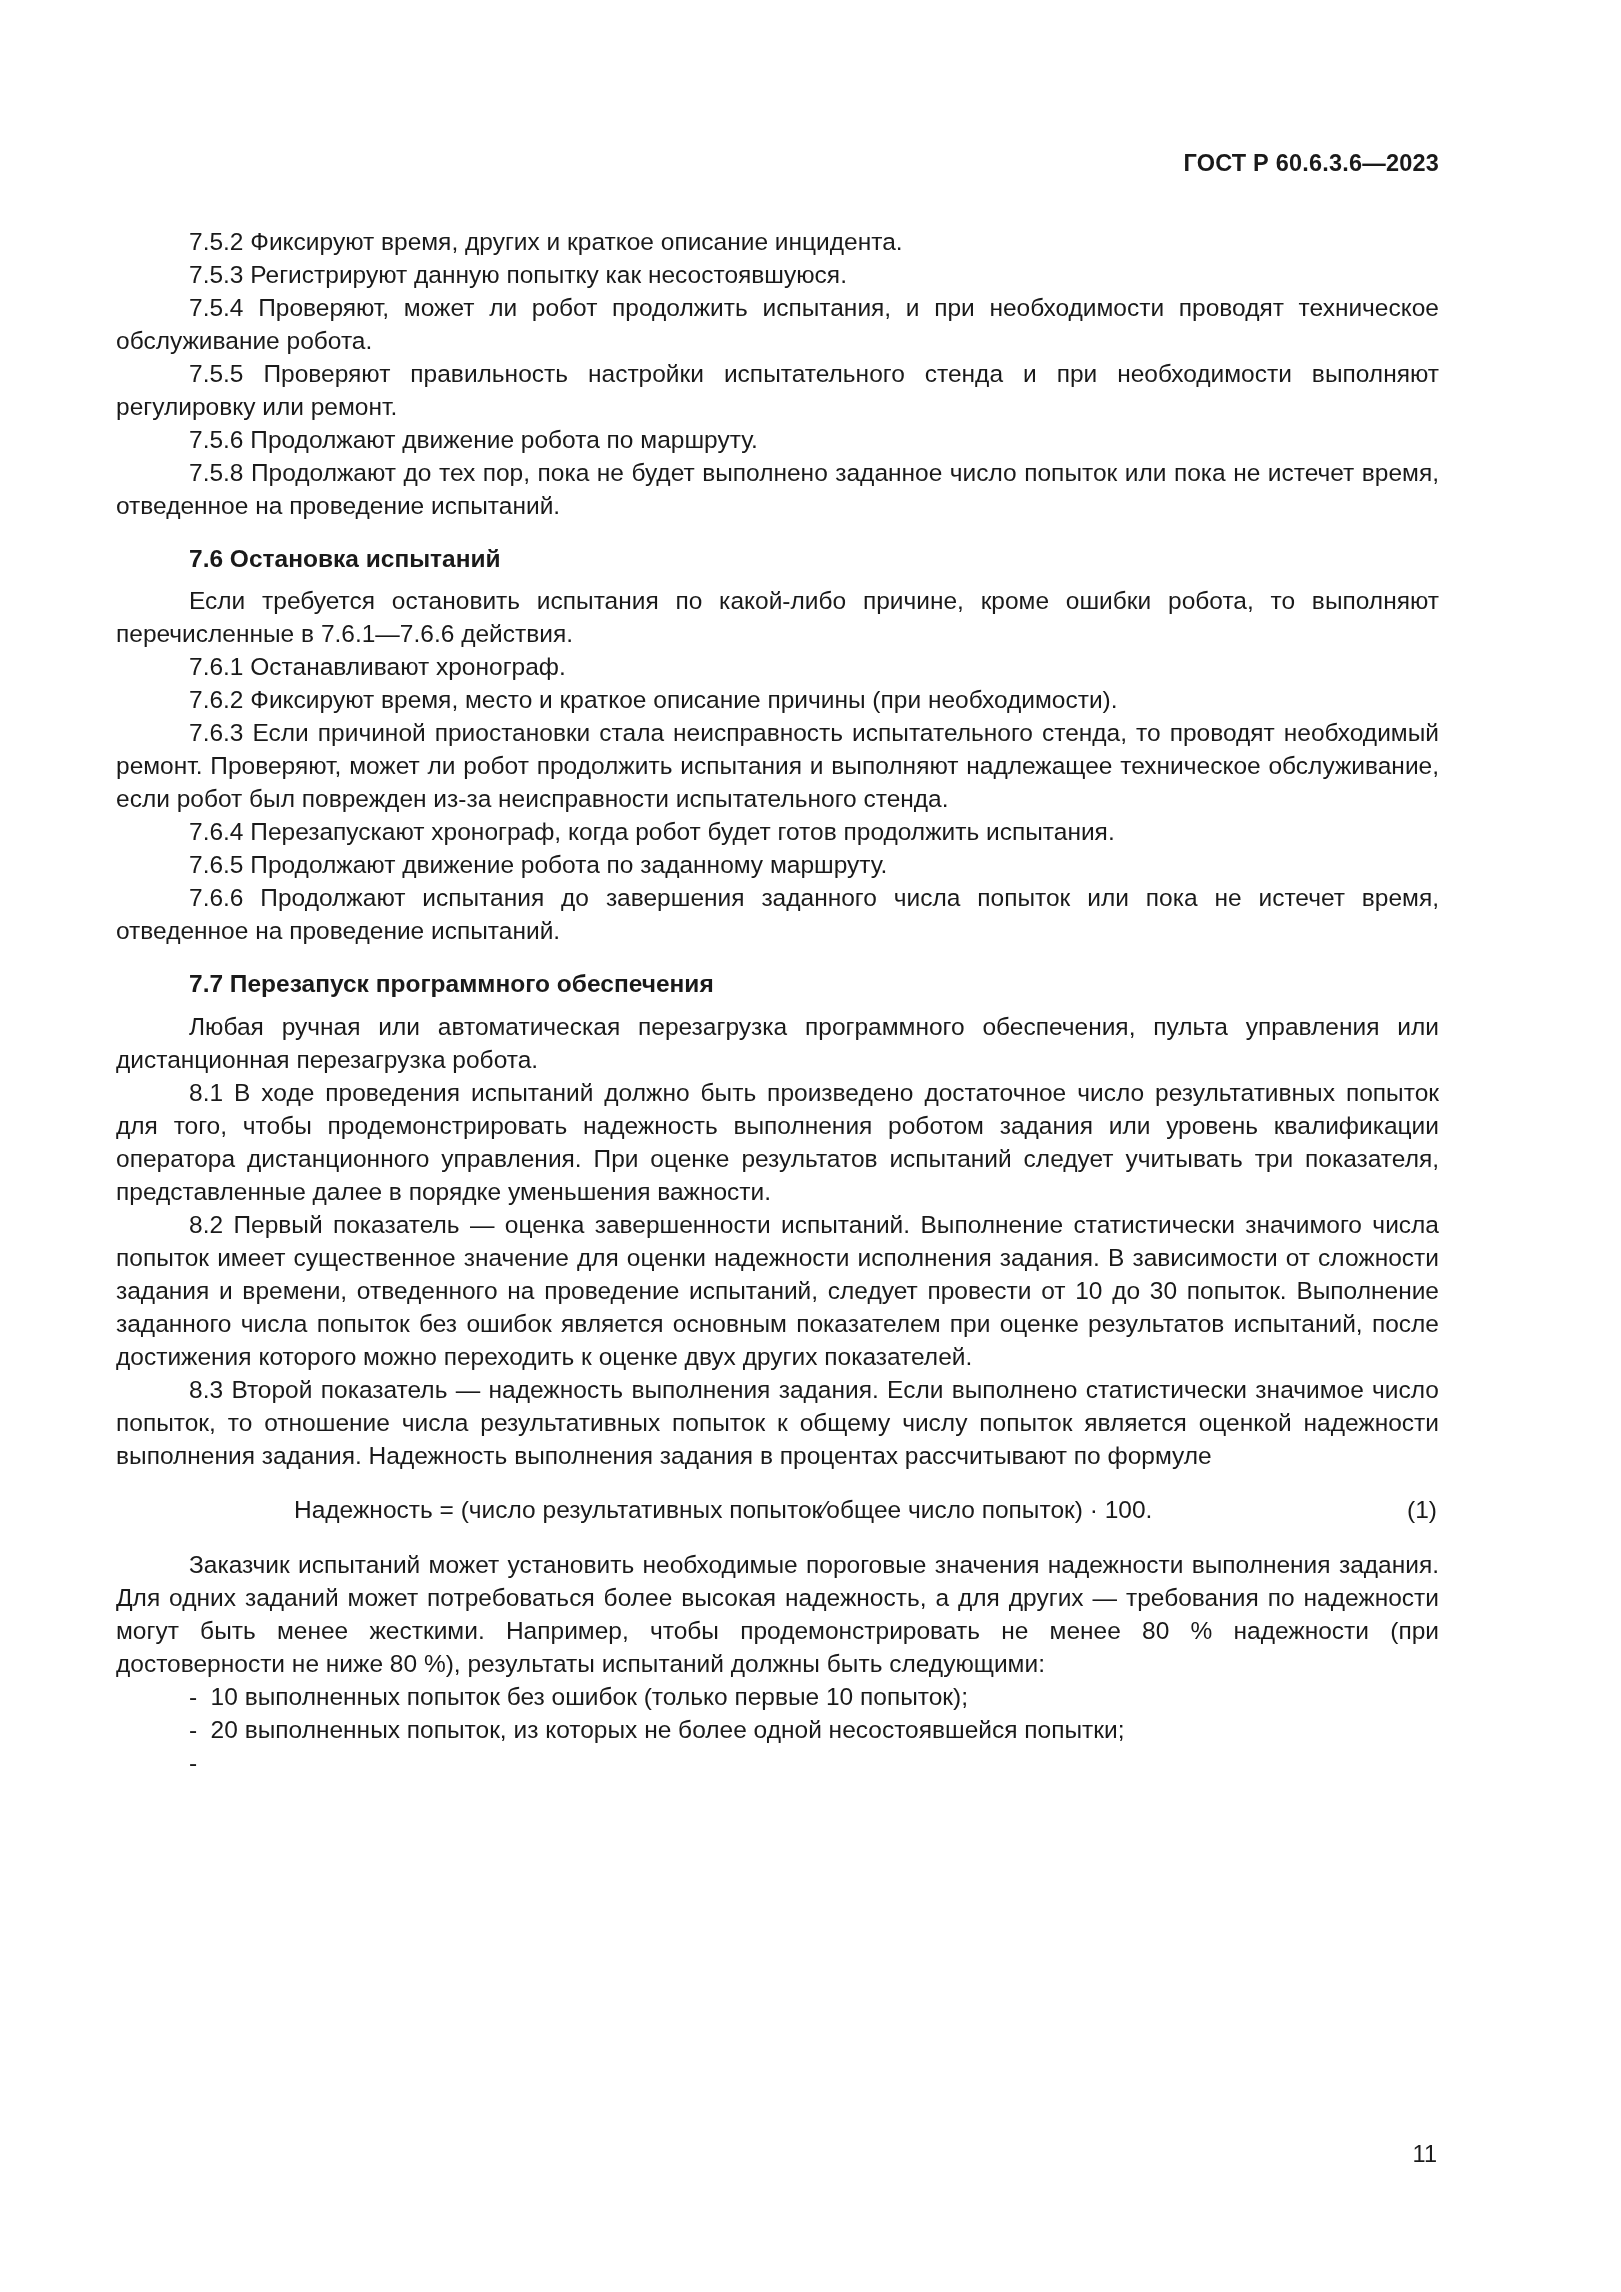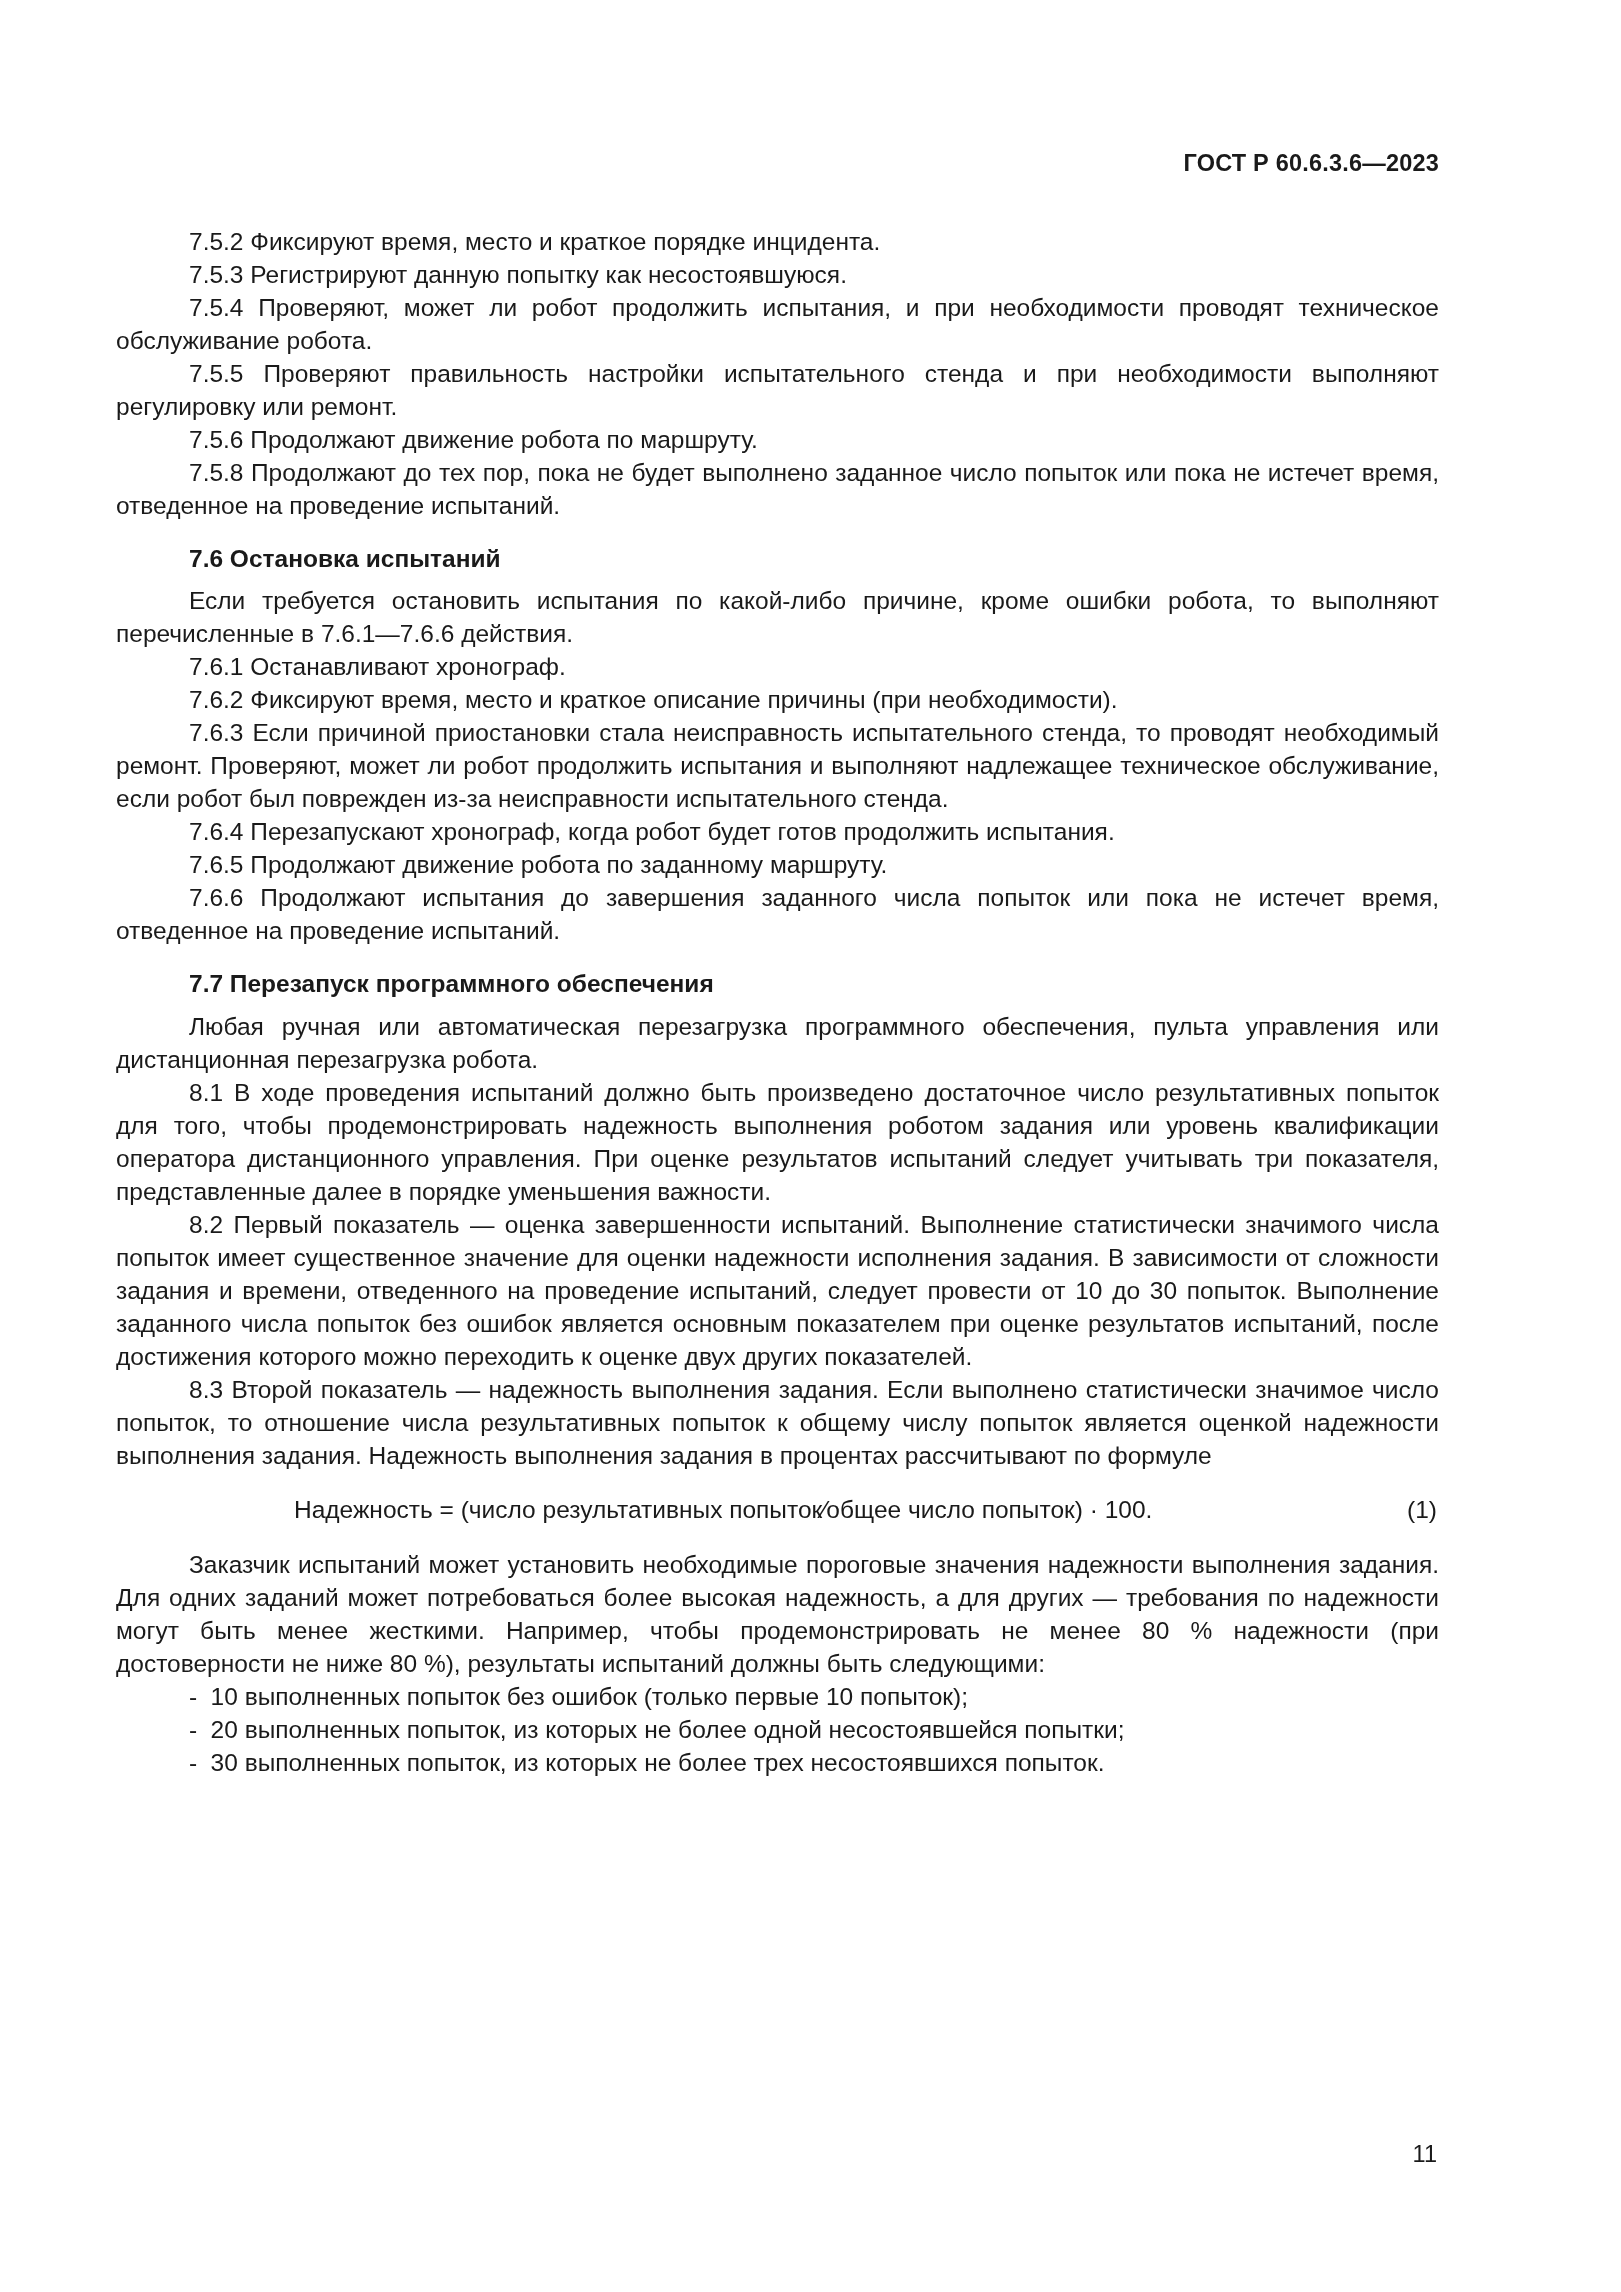--- a/index.html
+++ b/index.html
@@ -81,21 +81,21 @@
       margin-left: 37px;
     }
   </style>
 </head>
 <body>
 
 <div class="page-header">ГОСТ Р 60.6.3.6—2023</div>
 
 <div class="content">
 
-  <p class="para">7.5.2 Фиксируют время, место и краткое порядке инцидента.</p>
+  <p class="para">7.5.2 Фиксируют время, других и краткое описание инцидента.</p>
   <p class="para">7.5.3 Регистрируют данную попытку как несостоявшуюся.</p>
   <p class="para">7.5.4 Проверяют, может ли робот продолжить испытания, и при необходимости проводят техническое обслуживание робота.</p>
   <p class="para">7.5.5 Проверяют правильность настройки испытательного стенда и при необходимости выполняют регулировку или ремонт.</p>
   <p class="para">7.5.6 Продолжают движение робота по маршруту.</p>
   <p class="para">7.5.8 Продолжают до тех пор, пока не будет выполнено заданное число попыток или пока не истечет время, отведенное на проведение испытаний.</p>
 
   <div class="sub-heading">7.6 Остановка испытаний</div>
   <p class="para">Если требуется остановить испытания по какой-либо причине, кроме ошибки робота, то выполняют перечисленные в 7.6.1—7.6.6 действия.</p>
   <p class="para">7.6.1 Останавливают хронограф.</p>
   <p class="para">7.6.2 Фиксируют время, место и краткое описание причины (при необходимости).</p>
@@ -122,19 +122,18 @@
     <li>
       <span class="dash">-</span>
       <span>10 выполненных попыток без ошибок (только первые 10 попыток);</span>
     </li>
     <li>
       <span class="dash">-</span>
       <span>20 выполненных попыток, из которых не более одной несостоявшейся попытки;</span>
     </li>
     <li>
       <span class="dash">-</span>
-      <span>30 выполненных попыток, из которых не более трех несостоявшихся попыток.</span>
     </li>
   </ul>
 </div>
 
 <div class="page-number">11</div>
 
 
 </body></html>

